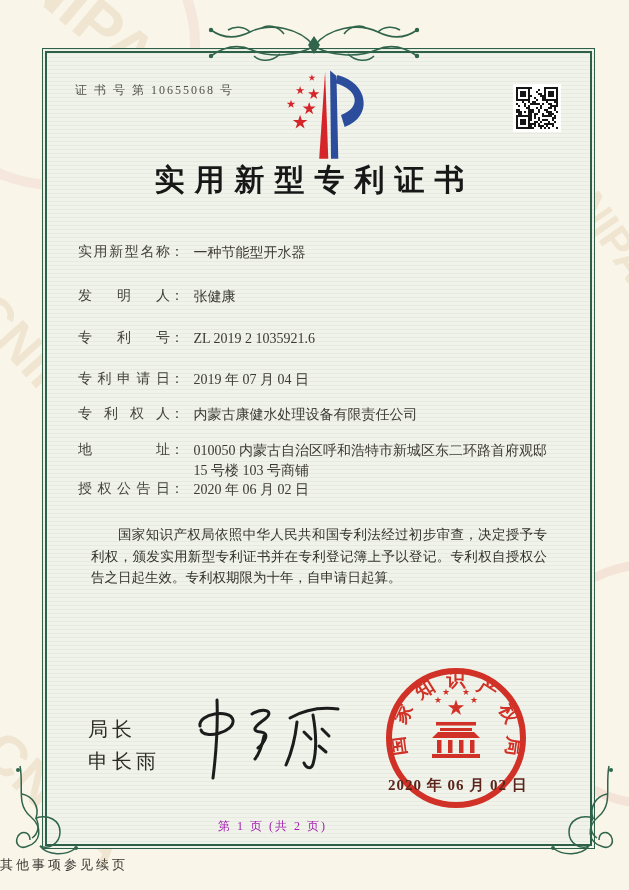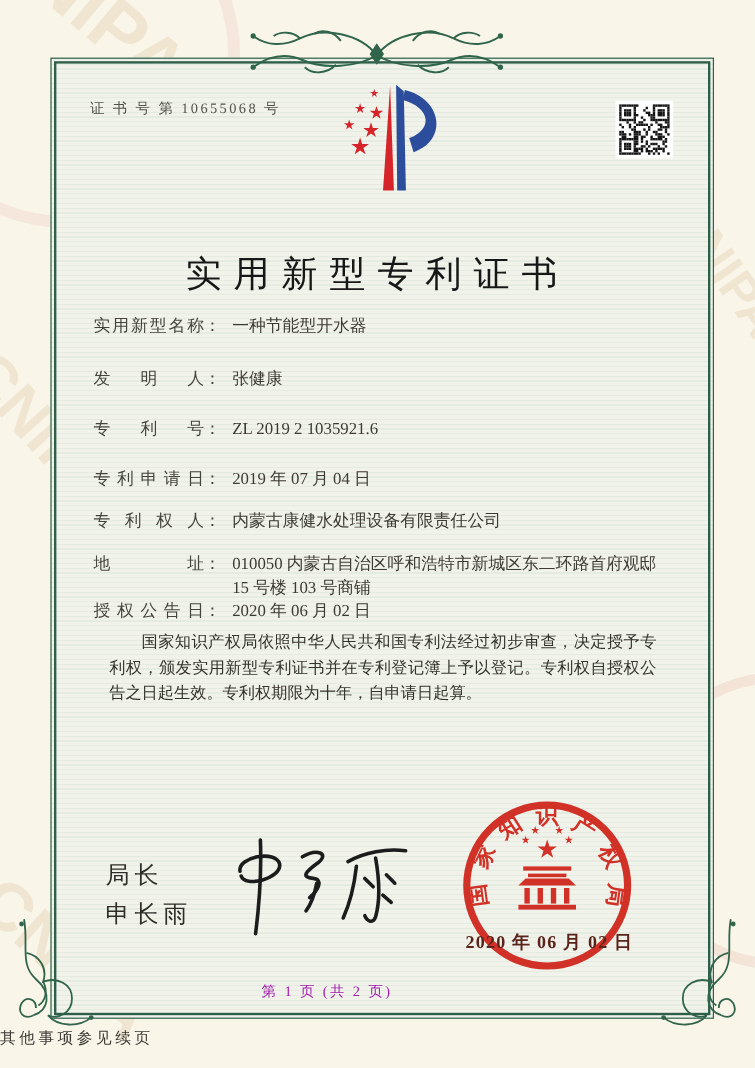--- a/index.html
+++ b/index.html
@@ -25,23 +25,23 @@
 
   .ornament{position:absolute;pointer-events:none;}
   #top-swag{left:208px;top:20px;}
   #corner-left{left:10px;top:764px;}
   #corner-right{left:529px;top:764px;}
 
   .cert-no{position:absolute;left:75px;top:82px;font-size:12px;letter-spacing:2px;color:#52514a;}
   .logo{position:absolute;left:266px;top:66px;}
   .qr{position:absolute;left:513px;top:84px;width:48px;height:48px;background:#fff;padding:3px;box-sizing:border-box;}
   .title{position:absolute;left:0;top:160px;width:629px;text-align:center;
-    font-size:30px;font-weight:normal;letter-spacing:10px;color:#171717;margin-top:48px;}
-
-  .field-row{position:absolute;left:78px;width:480px;font-size:14px;color:#3c3a33;margin-top:20px;}
+    font-size:30px;font-weight:bold;letter-spacing:10px;color:#171717;}
+
+  .field-row{position:absolute;left:78px;width:480px;font-size:14px;color:#3c3a33;}
   .field-label{display:inline-block;width:92px;text-align:justify;text-align-last:justify;vertical-align:top;color:#45443c;}
   .field-colon{vertical-align:top;color:#45443c;}
   .field-value{display:inline-block;width:360px;margin-left:6px;vertical-align:top;line-height:20px;}
   .grant{position:absolute;left:239px;top:0;white-space:nowrap;}
   .grant .g-label{letter-spacing:3px;color:#45443c;}
 
   .paragraphs{position:absolute;left:75px;top:508px;width:488px;font-size:13.5px;
     line-height:21.5px;color:#33322b;text-align:justify;}
   .paragraphs p{margin:16px;text-indent:2em;}
 

